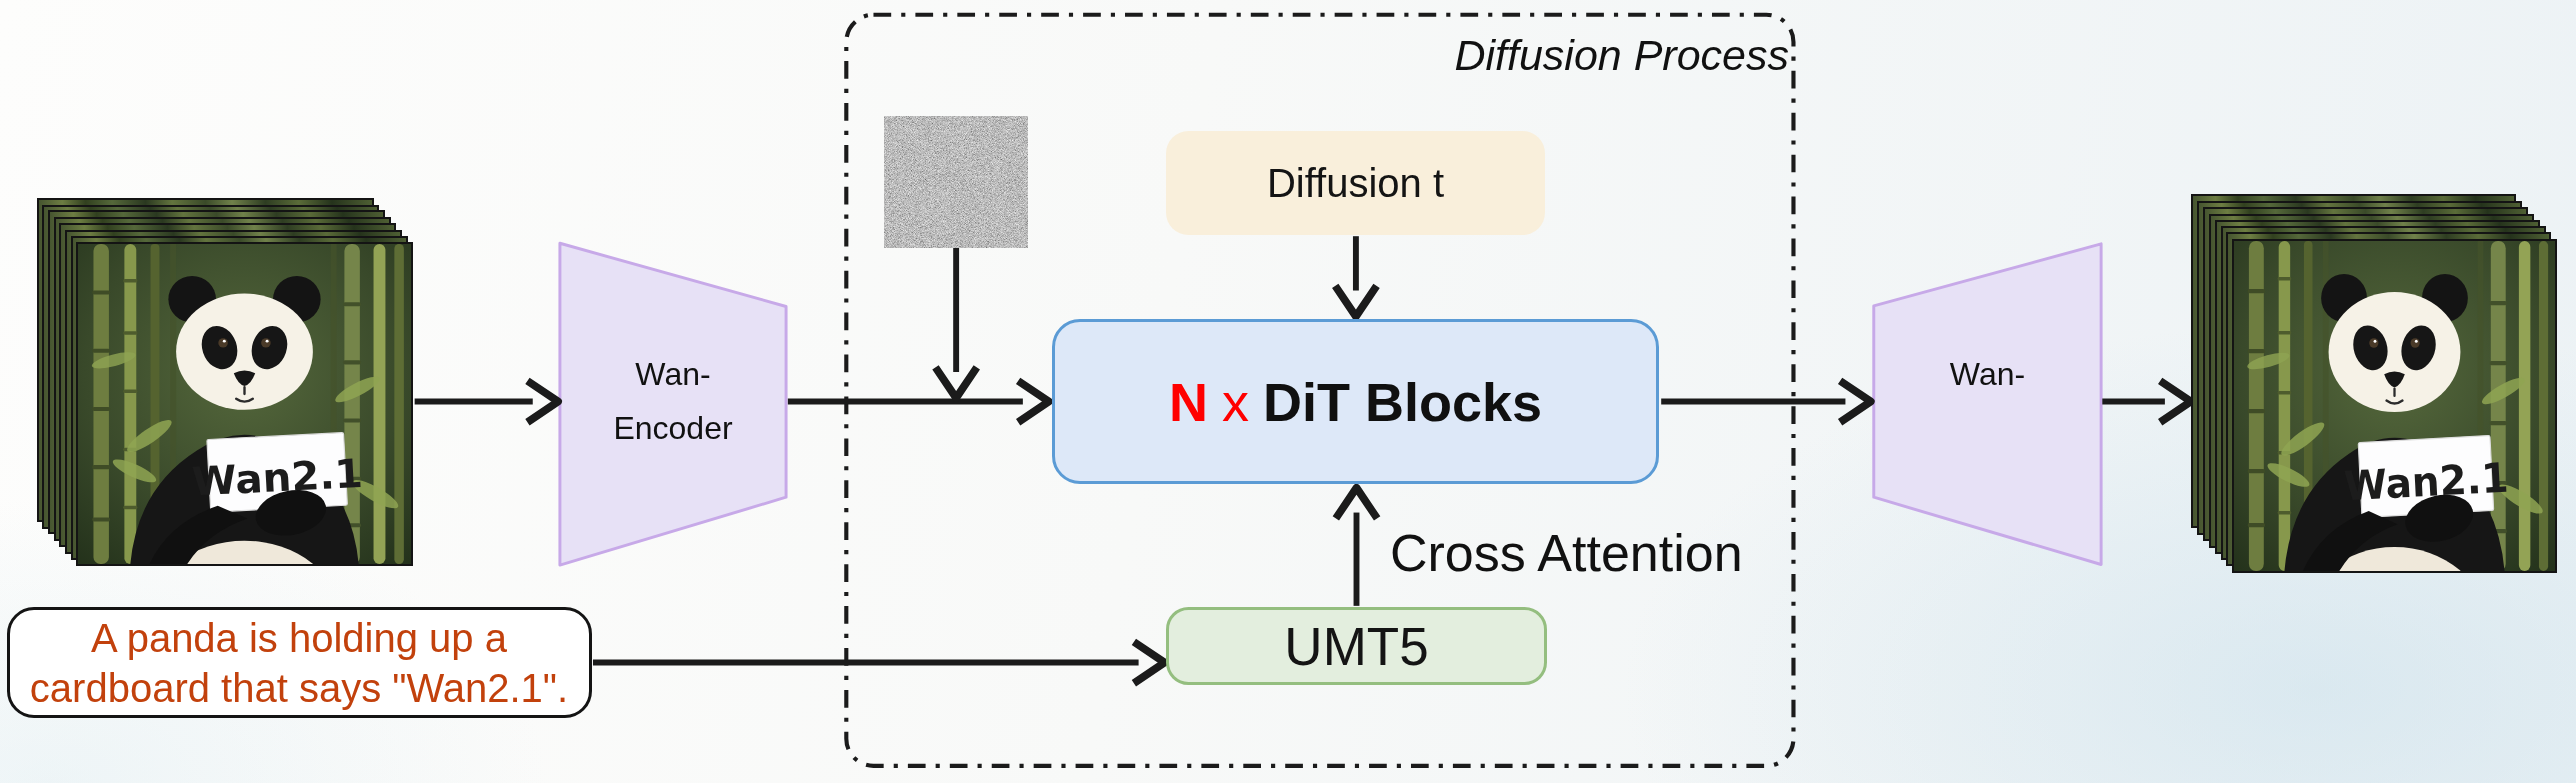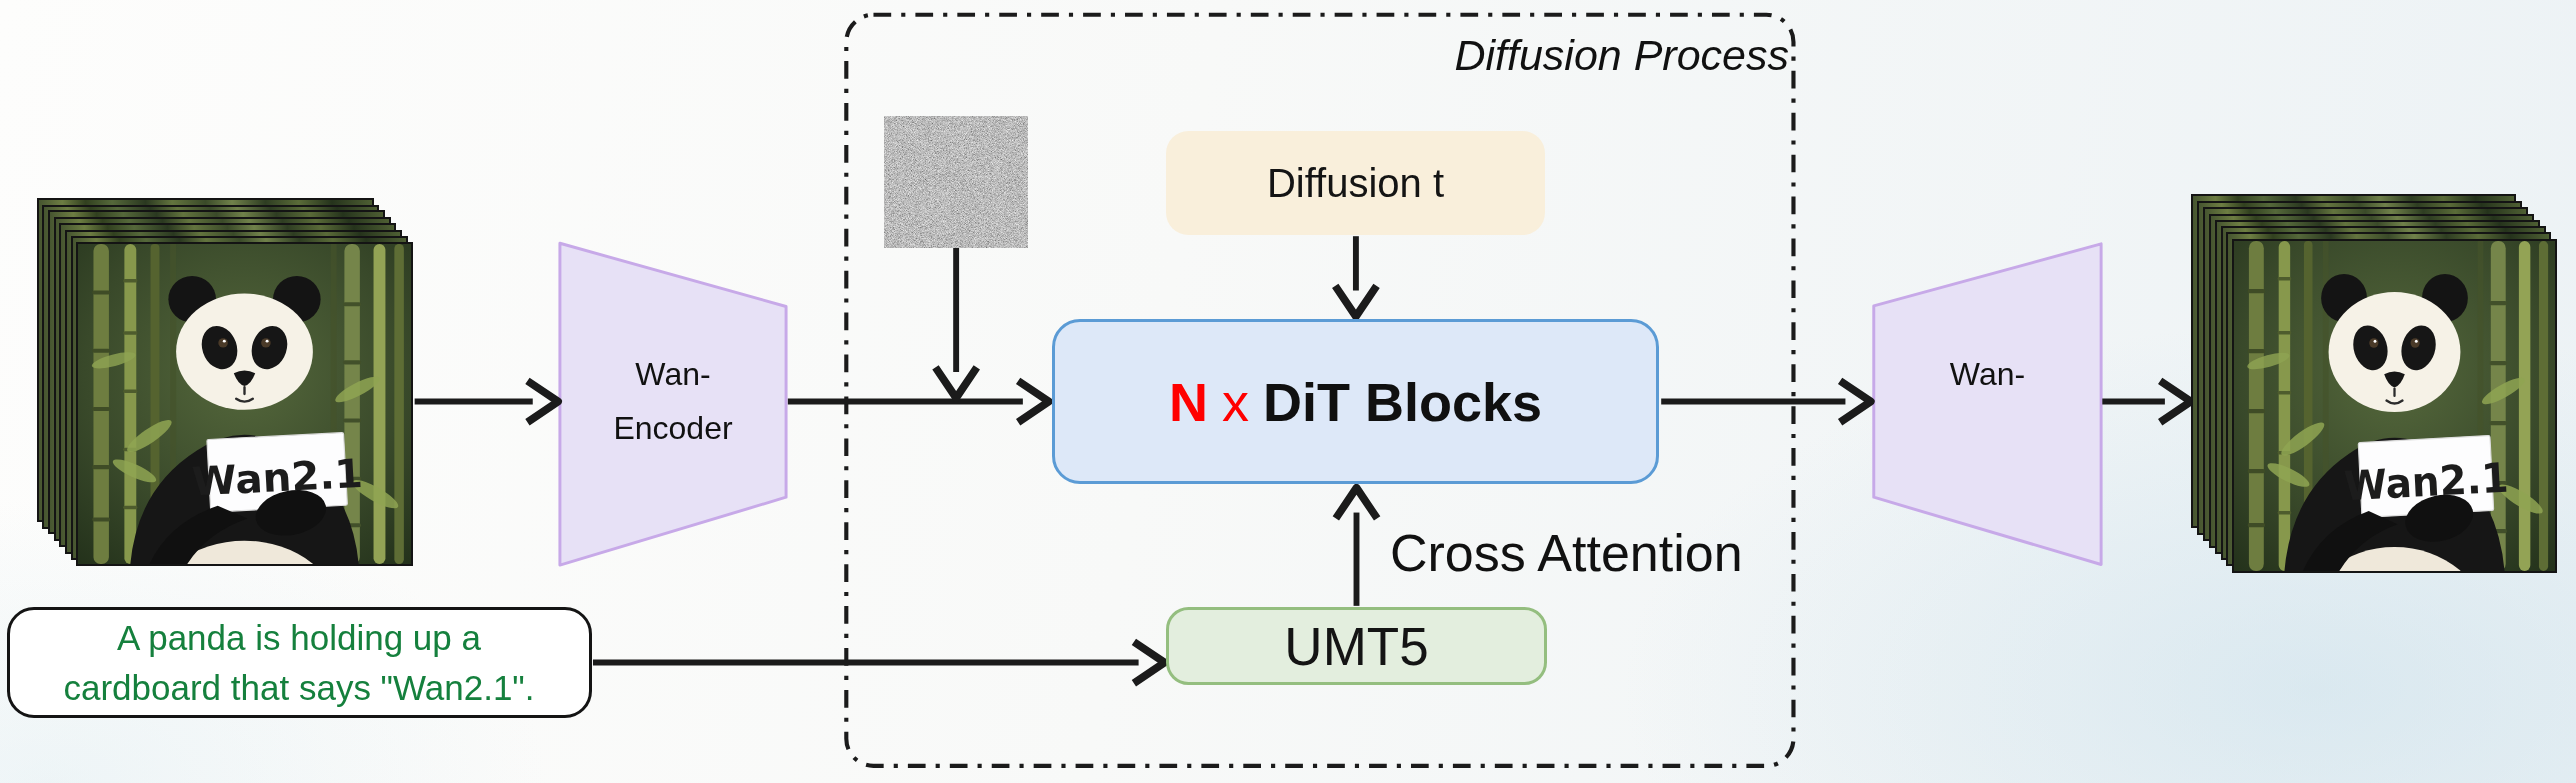--- a/index.html
+++ b/index.html
@@ -33,21 +33,21 @@
     font-size:40px;color:#141414;
   }
   #umt5-box{
     left:1166px;top:607px;width:381px;height:78px;
     background:#e3eede;border:3px solid #94be7f;border-radius:22.4px;
     font-size:53px;color:#141414;
   }
   #prompt-box{
     left:6.5px;top:607px;width:585px;height:111px;
     background:#ffffff;border:3.5px solid #141414;border-radius:27px;
-    flex-direction:column;font-size:35px;line-height:50px;color:#15803d;text-align:center;
+    flex-direction:column;font-size:40px;line-height:50px;color:#c2410c;text-align:center;
   }
   #diffusion-label{
     position:absolute;left:1352px;top:31px;width:437px;text-align:right;
     font-size:43px;font-style:italic;font-weight:500;color:#111;
   }
   .vae-label{position:absolute;text-align:center;font-size:32px;line-height:54px;color:#111;}
   #encoder-label{left:560px;top:347px;width:226px;}
   #decoder-label{left:1874px;top:347px;width:227px;}
   #cross-attention-label{position:absolute;left:1382px;top:523px;font-size:52px;color:#111;margin-left:8px;}
 

